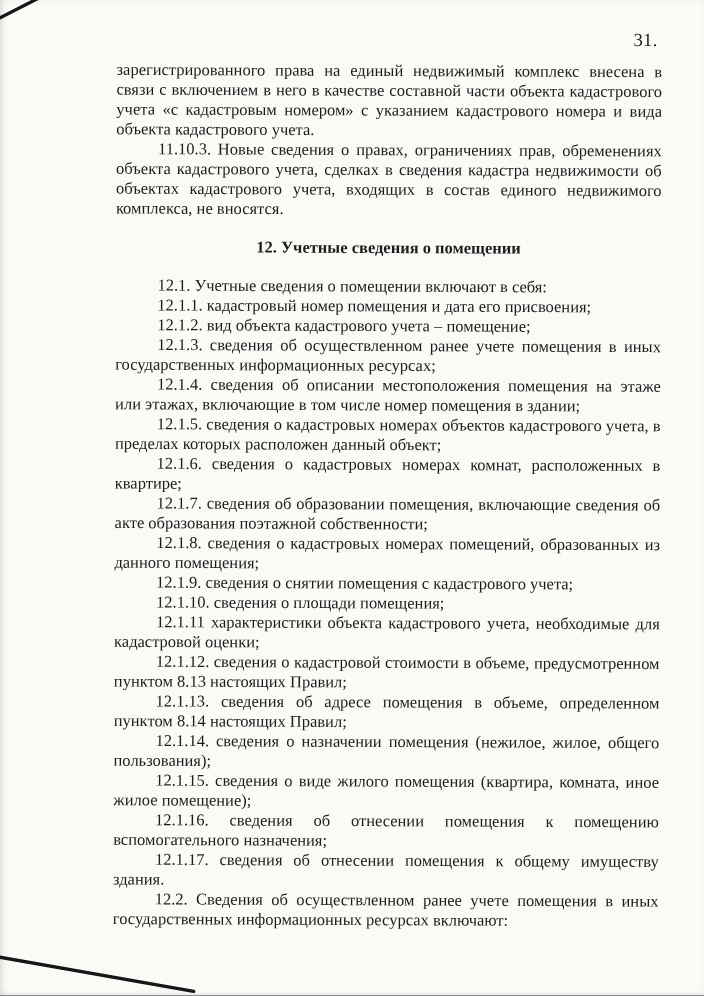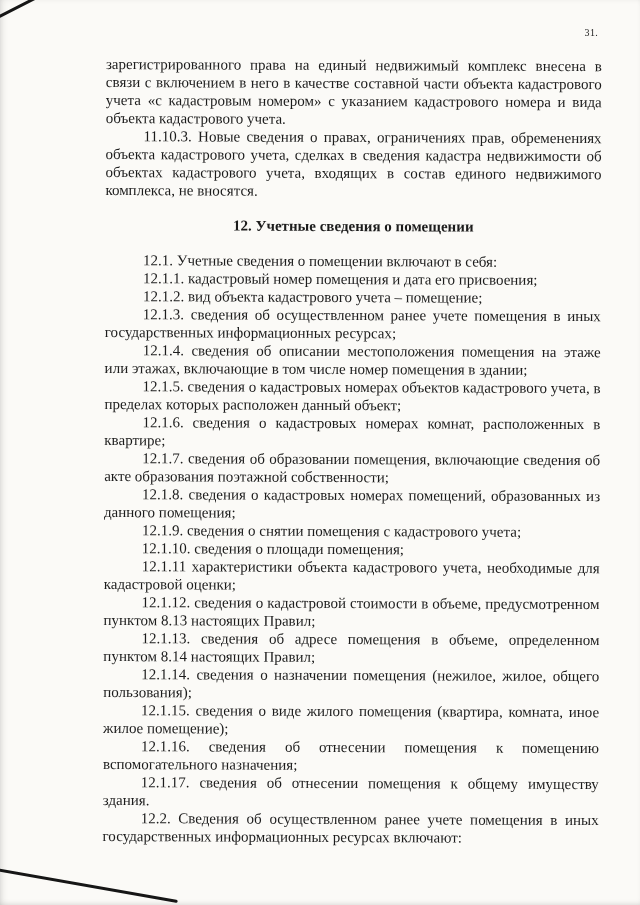--- a/index.html
+++ b/index.html
@@ -29,21 +29,21 @@
     top: 884px; left: -6px;
     width: 185px; height: 3px;
     transform: rotate(10deg);
     border-radius: 2px;
   }
 
   .page-number {
     position: absolute;
     top: 27px;
     right: 42px;
-    font-size: 10px;
+    font-size: 17px;
     letter-spacing: 0.3px;
   }
 
   .doc-body {
     position: absolute;
     top: 55px;
     left: 106px;
     width: 496px;
     font-size: 15px;
     line-height: 18px;

